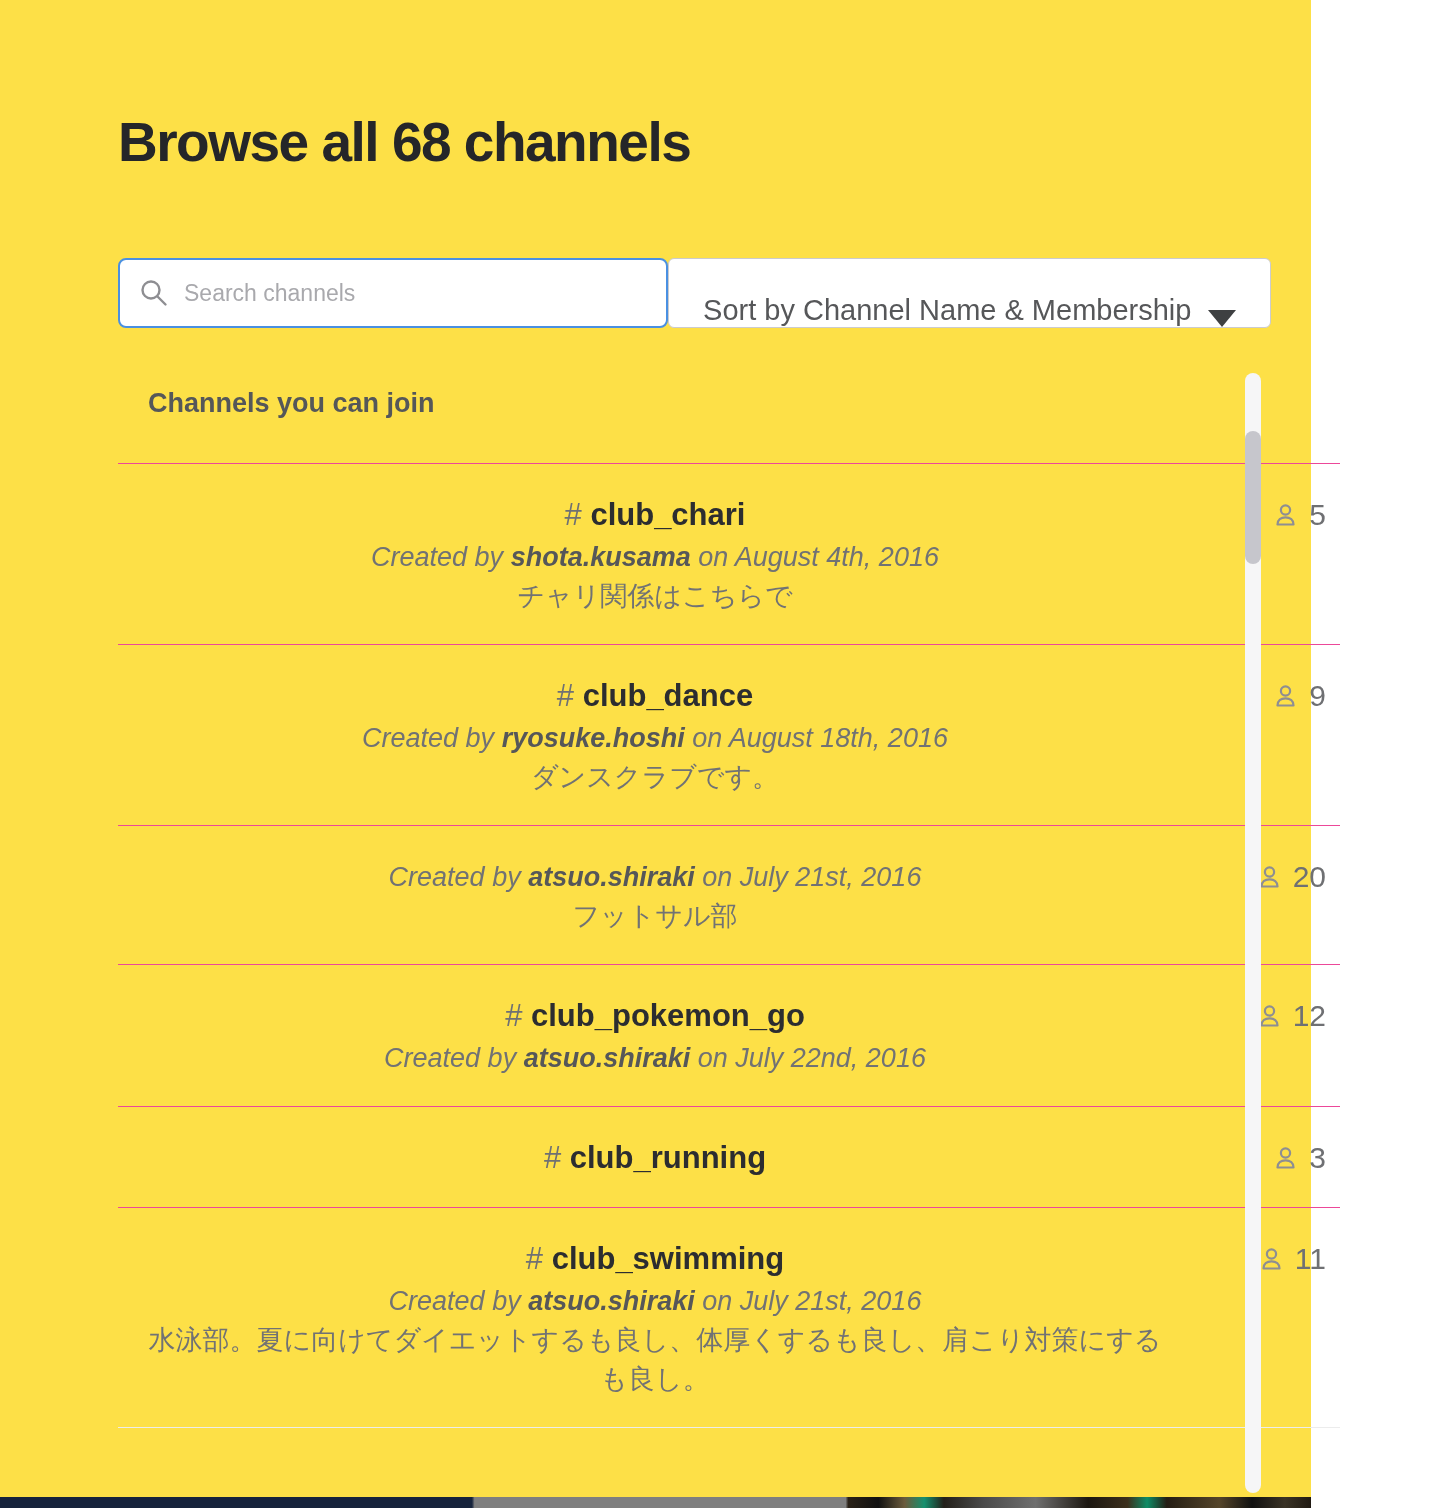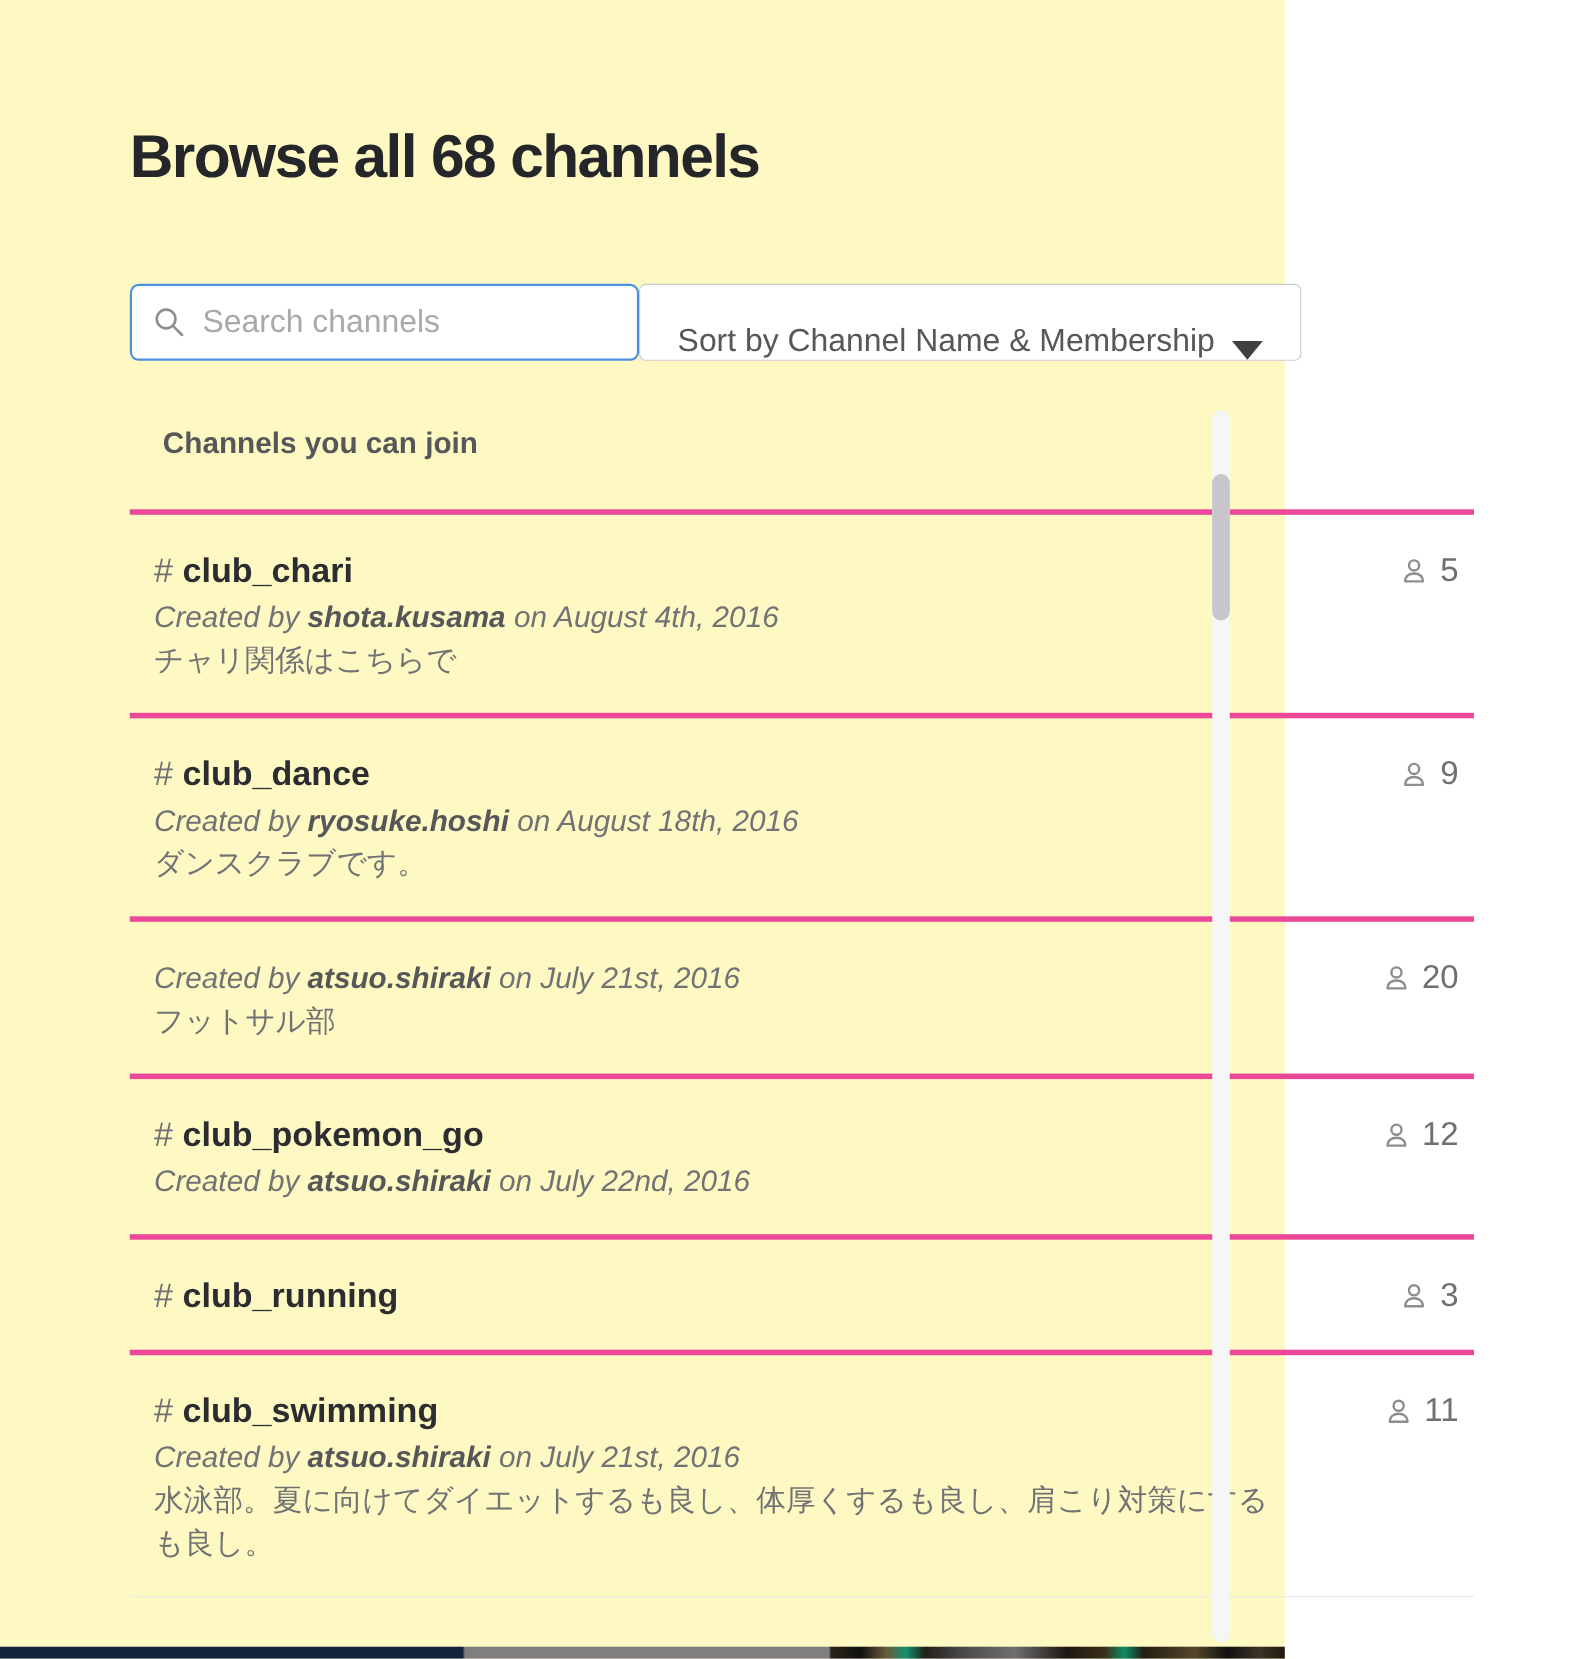--- a/index.html
+++ b/index.html
@@ -1,39 +1,39 @@
 <!DOCTYPE html>
 <html><head>
 <meta charset="utf-8">
 <style>
   * { margin: 0; padding: 0; box-sizing: border-box; }
   html, body { width: 1440px; height: 1508px; background: #ffffff; }
   body { font-family: "Liberation Sans", "DejaVu Sans", sans-serif; color: #2c2d30; overflow: hidden; }
-  .page { position: relative; width: 1168px; height: 1508px; background: #fef9c3; text-decoration: underline; }
+  .page { position: relative; width: 1311px; height: 1508px; background: #fde047; text-decoration: underline; }
 
   
   .header { position: absolute; left: 118px; right: 38px; top: 104px; display: flex; justify-content: space-between; align-items: flex-start; }
   .page-title { font-size: 55px; font-weight: 700; letter-spacing: -1.5px; color: #252629; line-height: 76px; }
   .new-channel-btn { background: #2ab27b; color: #ffffff; border: none; border-radius: 8px; font-family: inherit;
     font-size: 29px; font-weight: 700; padding: 0 33px; height: 70px; margin-top: 4px; cursor: pointer; }
 
   
   .controls { position: absolute; left: 118px; top: 258px; right: 40px; display: flex; justify-content: space-between; }
   .search-box { width: 597px; height: 70px; border: 2px solid #4a90e2; border-radius: 8px; display: flex; align-items: center; padding: 0 18px; background: #fff; }
   .search-box svg { flex: 0 0 auto; }
-  .search-input { border: none; outline: none; flex: 1; margin-left: 14px; font-family: inherit; font-size: 29px; color: #2c2d30; background: transparent; }
+  .search-input { border: none; outline: none; flex: 1; margin-left: 14px; font-family: inherit; font-size: 23px; color: #2c2d30; background: transparent; }
   .search-input::placeholder { color: #a9a9ad; }
   .sort-box { width: 652px; height: 70px; border: 1px solid #cbcbce; border-radius: 6px; display: flex; align-items: flex-end; justify-content: space-between; padding: 0 34px; background: #fff; cursor: pointer; }
   .sort-label { font-size: 29px; color: #565759; white-space: nowrap; }
   .caret-down { width: 0; height: 0; border-left: 14px solid transparent; border-right: 14px solid transparent; border-top: 17px solid #3e4042; margin-left: 16px; }
 
   
   .section-title { position: absolute; left: 148px; top: 388px; font-size: 27px; font-weight: 700; color: #555759; }
   .channel-list { position: absolute; left: 118px; top: 463px; width: 1222px; }
-  .channel-row { position: relative; border-top: 5px solid #ec4899; padding: 30px 170px 28px 22px; }
+  .channel-row { position: relative; border-top: 1px solid #ec4899; padding: 30px 170px 28px 22px; text-align: center; }
   .channel-row:last-child { border-bottom: 1px solid #ececec; }
   .row-name { font-size: 31px; line-height: 42px; }
   .row-name .hash { font-weight: 400; color: #6f7073; }
   .row-name .cname { font-weight: 700; color: #2c2d30; }
   .row-meta { font-size: 27px; line-height: 39px; font-style: italic; color: #717274; margin-top: 2px; }
   .row-meta .creator { font-weight: 700; color: #565759; }
   .row-desc { font-size: 27px; line-height: 39px; color: #717274; max-width: 1080px; }
   .row-desc:empty { display: none; }
   .row-members { position: absolute; top: 34px; right: 14px; display: flex; align-items: center; color: #6f7073; font-size: 30px; }
   .row-members svg { margin-right: 10px; display: block; }

